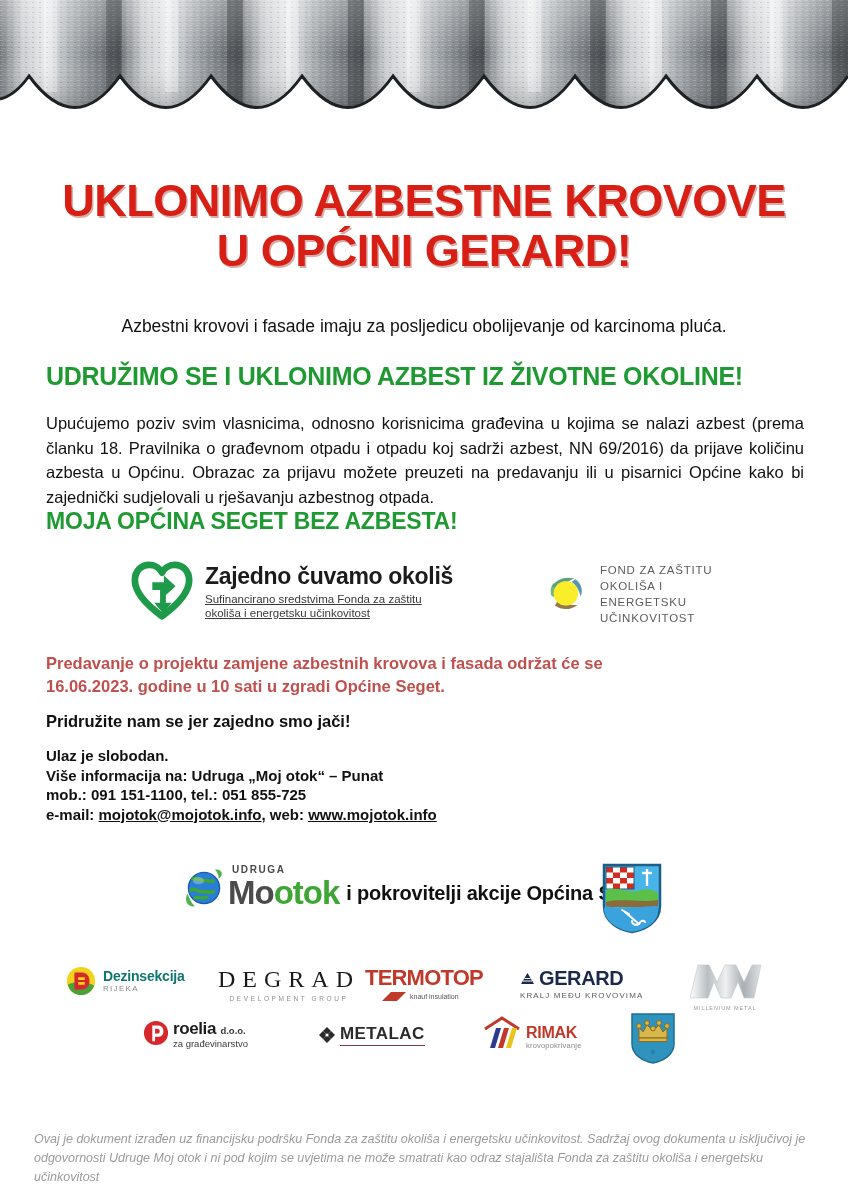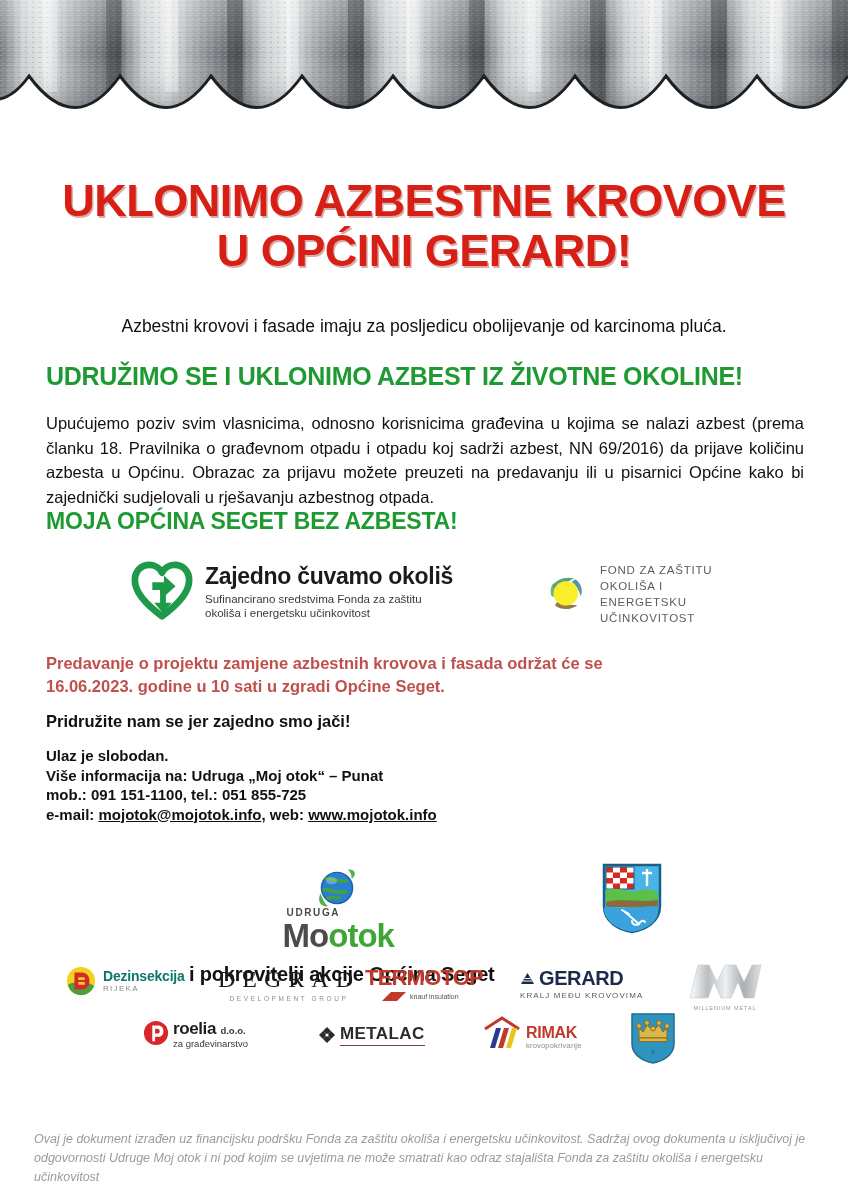--- a/index.html
+++ b/index.html
@@ -38,21 +38,21 @@
     position:absolute;top:411px;left:46px;width:758px;
     font-size:16.5px;line-height:24.5px;text-align:justify;color:#111;
   }
 
   
   .fundrow{position:absolute;top:558px;left:0;width:684px;height:80px;margin-left:43px;}
 
   .zco{position:absolute;left:88px;top:2px;display:flex;align-items:center;gap:12px;}
   .zco-mark{width:62px;height:62px;}
   .zco-txt .t1{font-size:23px;font-weight:bold;color:#1b1b1b;letter-spacing:-0.3px;line-height:26px;}
-  .zco-txt .t2{font-size:11.5px;color:#3a3a3a;line-height:14px;margin-top:3px;}
+  .zco-txt .t2{font-size:11.5px;color:#3a3a3a;line-height:14px;margin-top:3px;text-decoration:underline;}
 
   .fzo{position:absolute;left:503px;top:4px;display:flex;align-items:center;gap:13px;}
   .fzo-mark{width:60px;height:60px;}
   .fzo-txt{font-size:11.5px;letter-spacing:.75px;color:#5d5d5d;line-height:16px;}
 
   
   .notice{
     position:absolute;top:652px;left:46px;width:640px;
     color:#c0504d;font-weight:bold;font-size:16.5px;line-height:23px;
   }
@@ -61,21 +61,21 @@
     font-weight:bold;font-size:16.5px;color:#111;
   }
   .contact{
     position:absolute;top:746px;left:46px;
     font-weight:bold;font-size:15px;line-height:19.5px;color:#111;
   }
   .contact .u{text-decoration:underline;}
 
   
   .mojoband{position:absolute;top:862px;left:0;width:848px;height:75px;}
-  .mojo{position:absolute;left:182px;top:4px;display:flex;align-items:center;flex-direction:column;}
+  .mojo{position:absolute;left:182px;top:4px;display:flex;align-items:center;}
   .globe{width:44px;height:44px;margin-right:2px;}
   .mojo-word{position:relative;line-height:1;}
   .mojo-udruga{position:absolute;top:-2px;left:4px;font-size:10px;font-weight:bold;letter-spacing:1.6px;color:#4a4a4a;}
   .mojo-main{font-size:33px;font-weight:bold;letter-spacing:-1px;padding-top:9px;}
   .mojo-main .gray{color:#4b4b4b;}
   .mojo-main .green{color:#3fa535;}
   .mojo-tail{font-size:20px;font-weight:bold;color:#111;margin-left:7px;padding-top:11px;letter-spacing:-0.2px;}
   .seget-coa{position:absolute;left:601px;top:0px;width:62px;height:72px;}
 
   

